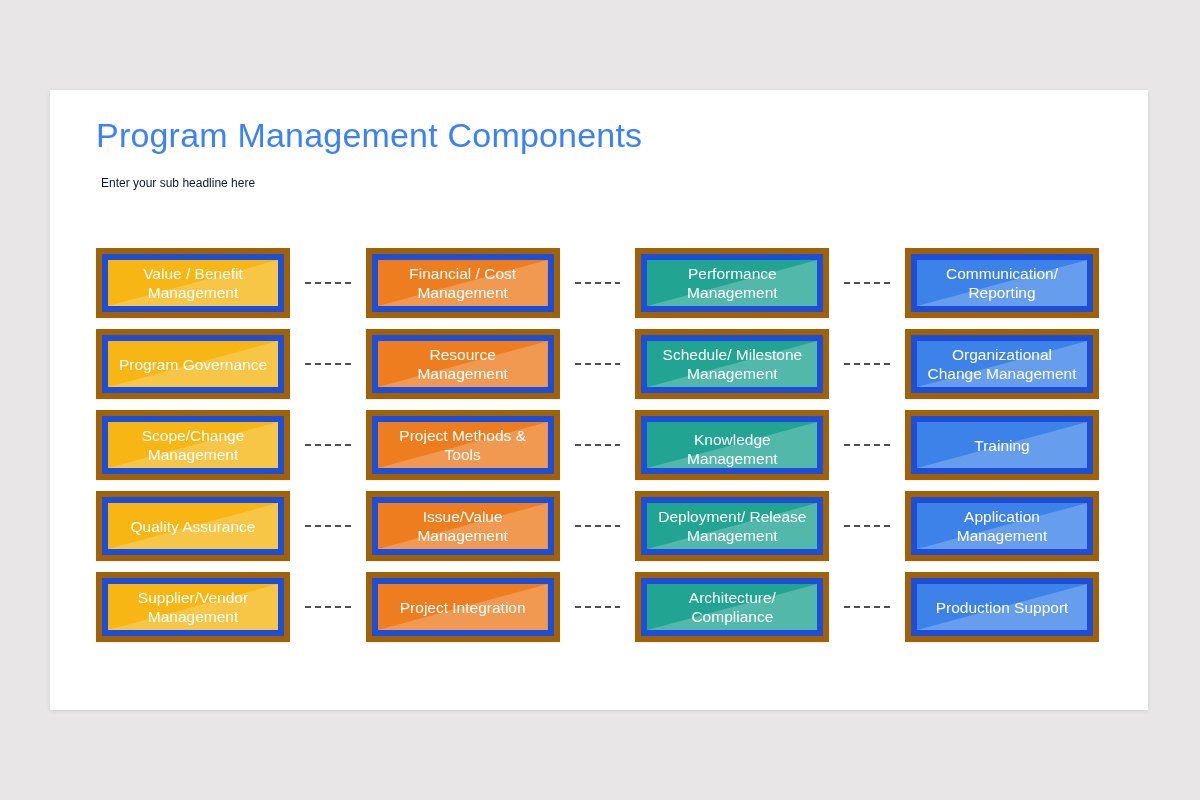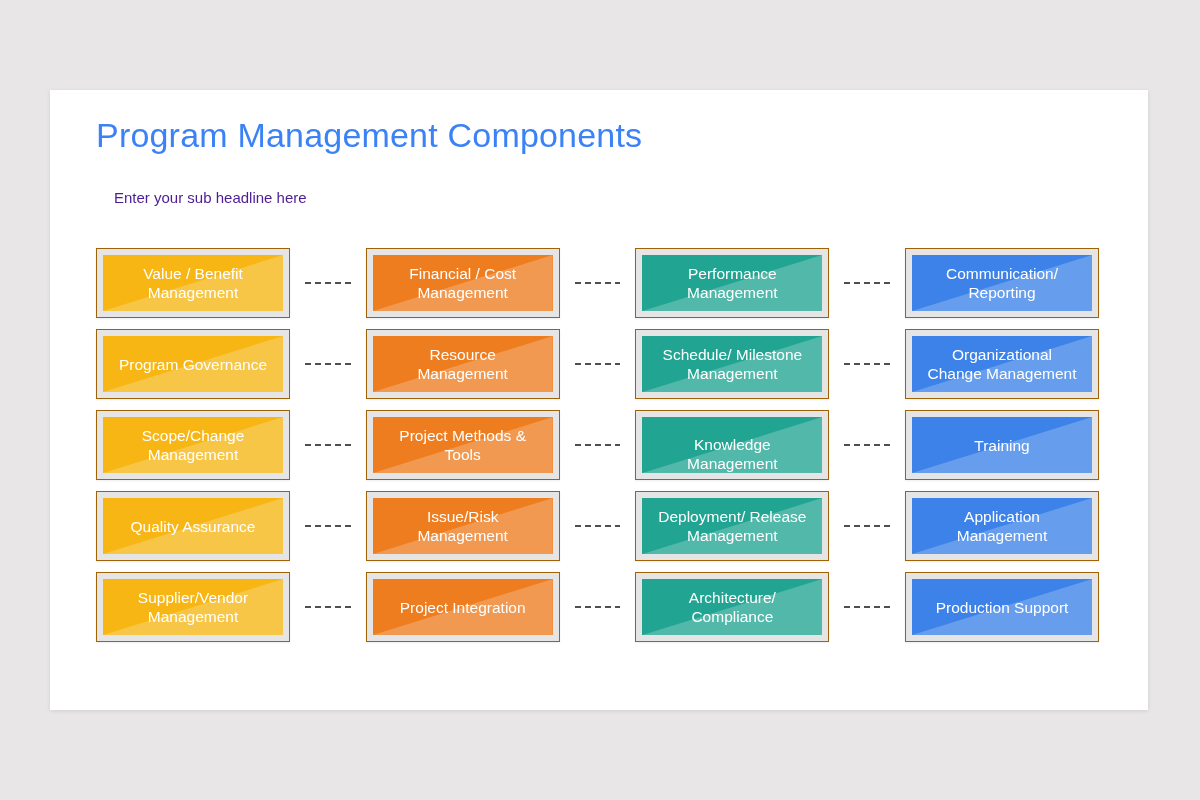--- a/index.html
+++ b/index.html
@@ -23,42 +23,42 @@
     left:46px;top:26px;
     margin:0;
     font-size:34px;
     font-weight:400;
     color:#3b82f6;
     letter-spacing:0.2px;
   }
   .page-subtitle{
     position:absolute;
     left:47px;top:82px;
-    margin:17px;
-    font-size:15px;
+    margin:4px;
+    font-size:12px;
     font-weight:400;
-    color:#4c1d95;
+    color:#0f172a;
   }
   .grid{
     position:absolute;
     left:46px;top:158px;
     width:1003px;
   }
   .grid-row{
     display:flex;
     align-items:stretch;
     height:70px;
     margin-bottom:11px;
   }
   .box-frame{
     flex:0 0 194px;
     width:194px;
     box-sizing:border-box;
-    background:#e5e5e5;
-    border:1px solid #a16207;
+    background:#1d4ed8;
+    border:6px solid #a16207;
     box-shadow:0 1px 2px rgba(0,0,0,0.07);
     padding:6px;
   }
   .component-box{
     position:relative;
     width:100%;height:100%;
     display:flex;
     align-items:center;
     justify-content:center;
     overflow:hidden;
@@ -184,21 +184,21 @@
         <div class="box-frame">
           <div class="component-box" style="background: rgb(247, 182, 19);">
             <div class="shine" style="background: rgba(255, 255, 255, 0.22);"></div>
             <span class="component-label">Quality Assurance</span>
           </div>
         </div>
         <div class="connector" style="background: repeating-linear-gradient(90deg, rgb(79, 79, 79) 0px, rgb(79, 79, 79) 6px, transparent 6px, transparent 10px);"></div>
         <div class="box-frame">
           <div class="component-box" style="background: rgb(238, 125, 31);">
             <div class="shine" style="background: rgba(255, 255, 255, 0.22);"></div>
-            <span class="component-label">Issue/Risk Management</span>
+            <span class="component-label">Issue/Value Management</span>
           </div>
         </div>
         <div class="connector" style="background: repeating-linear-gradient(90deg, rgb(79, 79, 79) 0px, rgb(79, 79, 79) 6px, transparent 6px, transparent 10px);"></div>
         <div class="box-frame">
           <div class="component-box" style="background: rgb(33, 164, 146);">
             <div class="shine" style="background: rgba(255, 255, 255, 0.22);"></div>
             <span class="component-label">Deployment/ Release Management</span>
           </div>
         </div>
         <div class="connector" style="background: repeating-linear-gradient(90deg, rgb(79, 79, 79) 0px, rgb(79, 79, 79) 6px, transparent 6px, transparent 10px);"></div>

